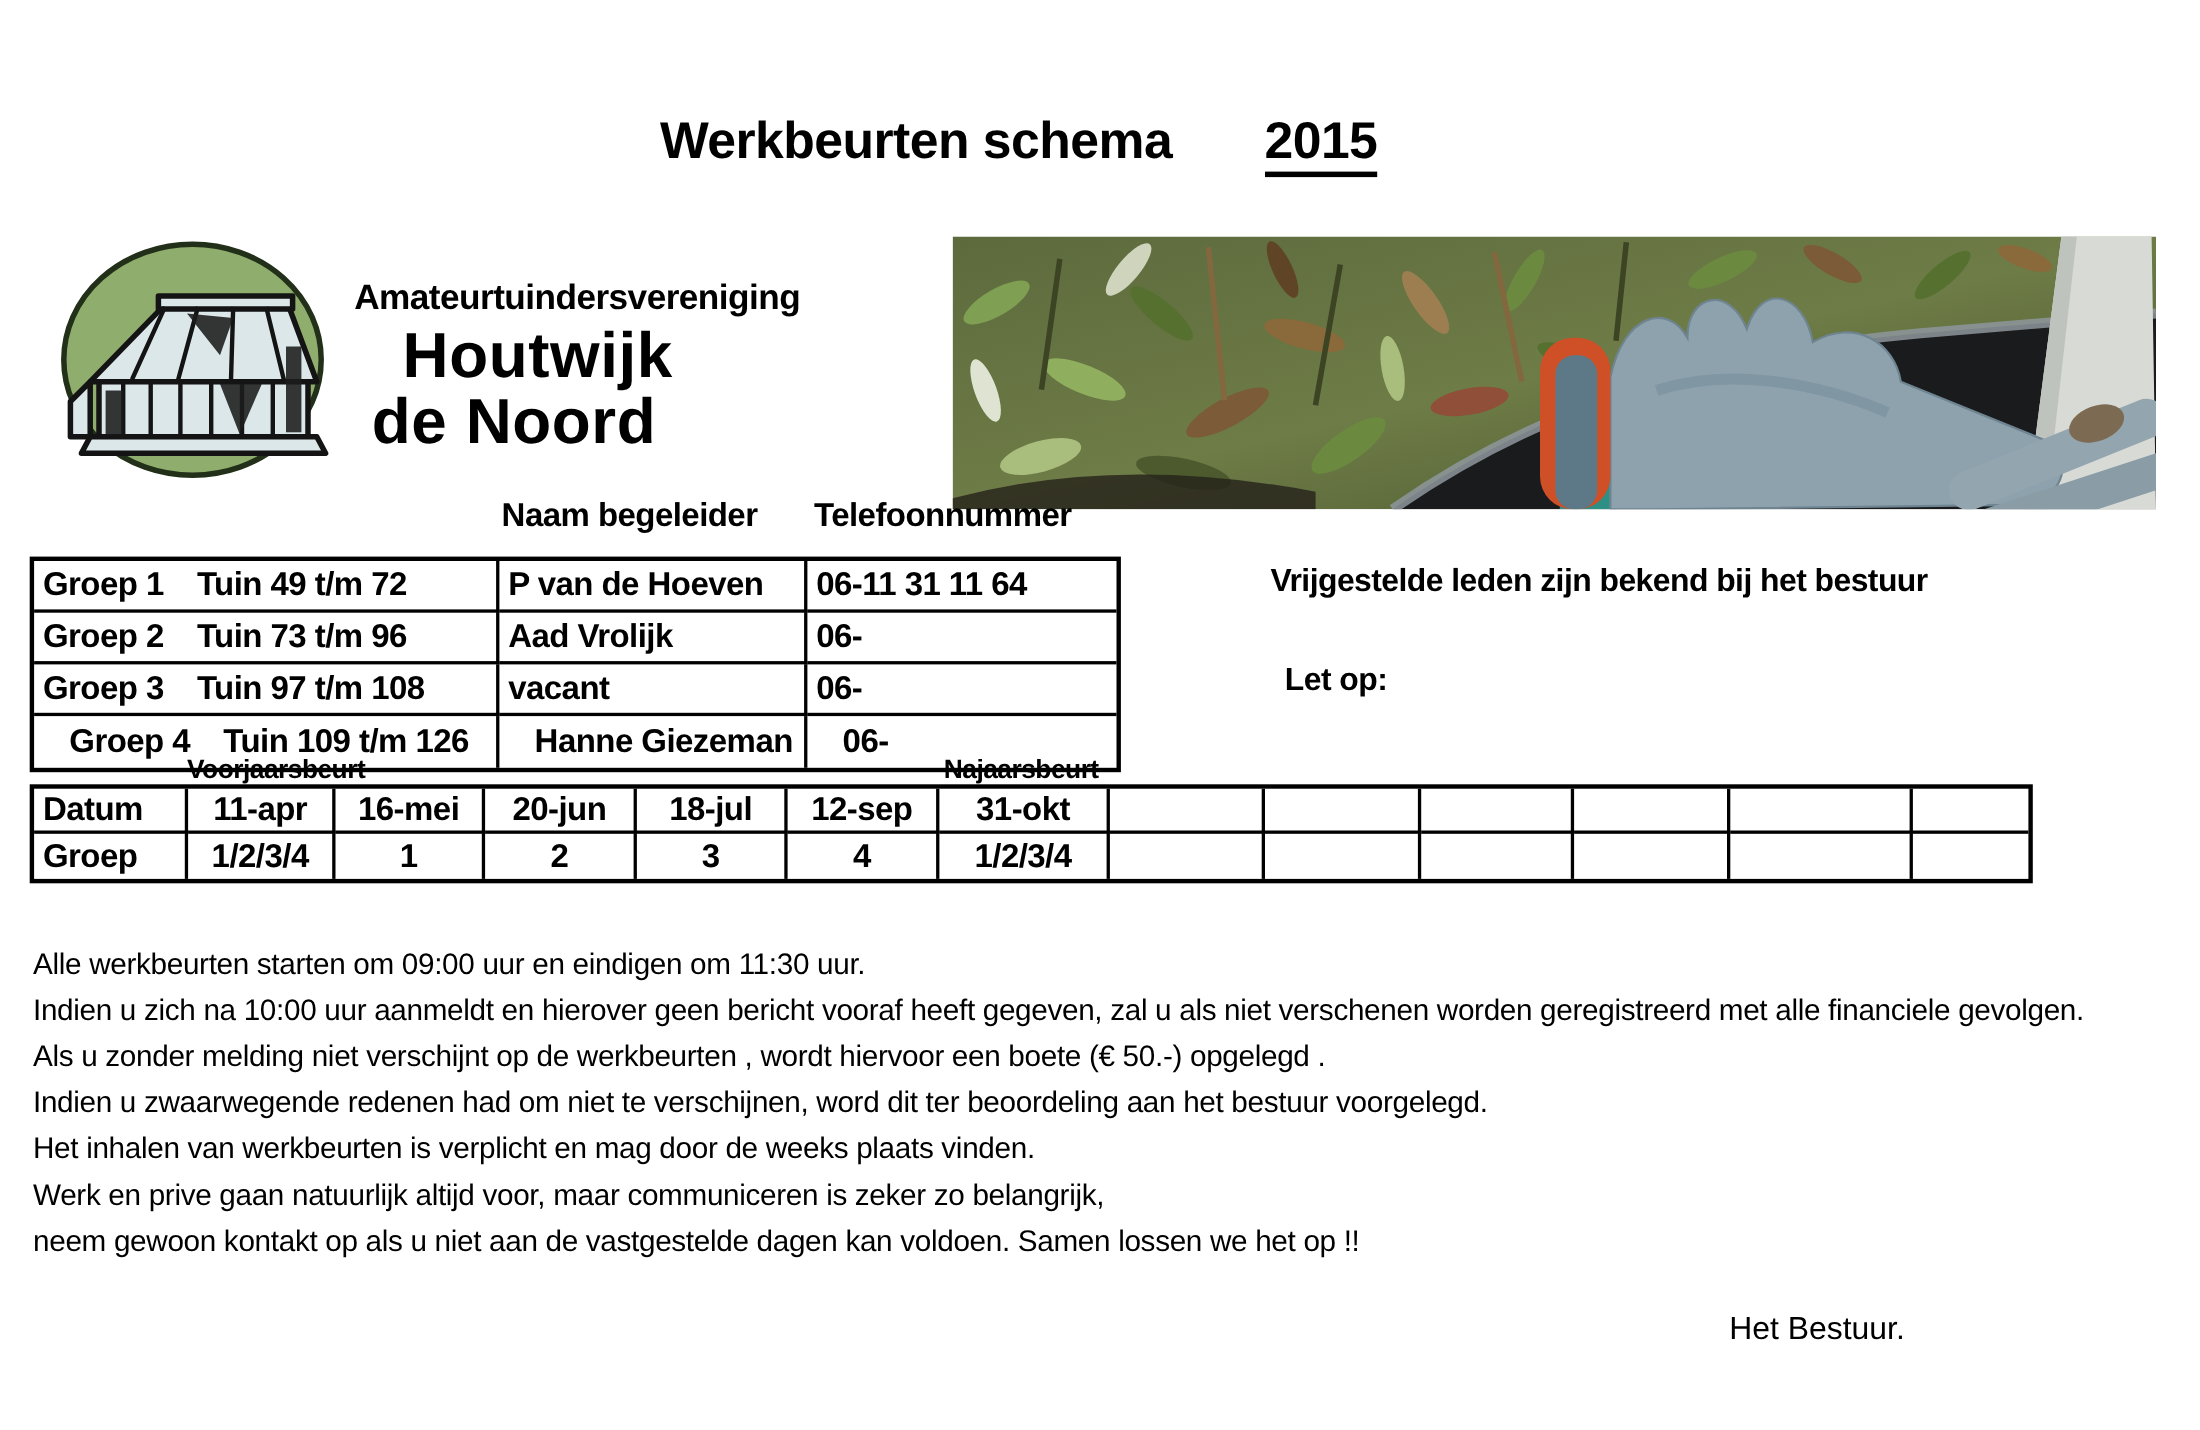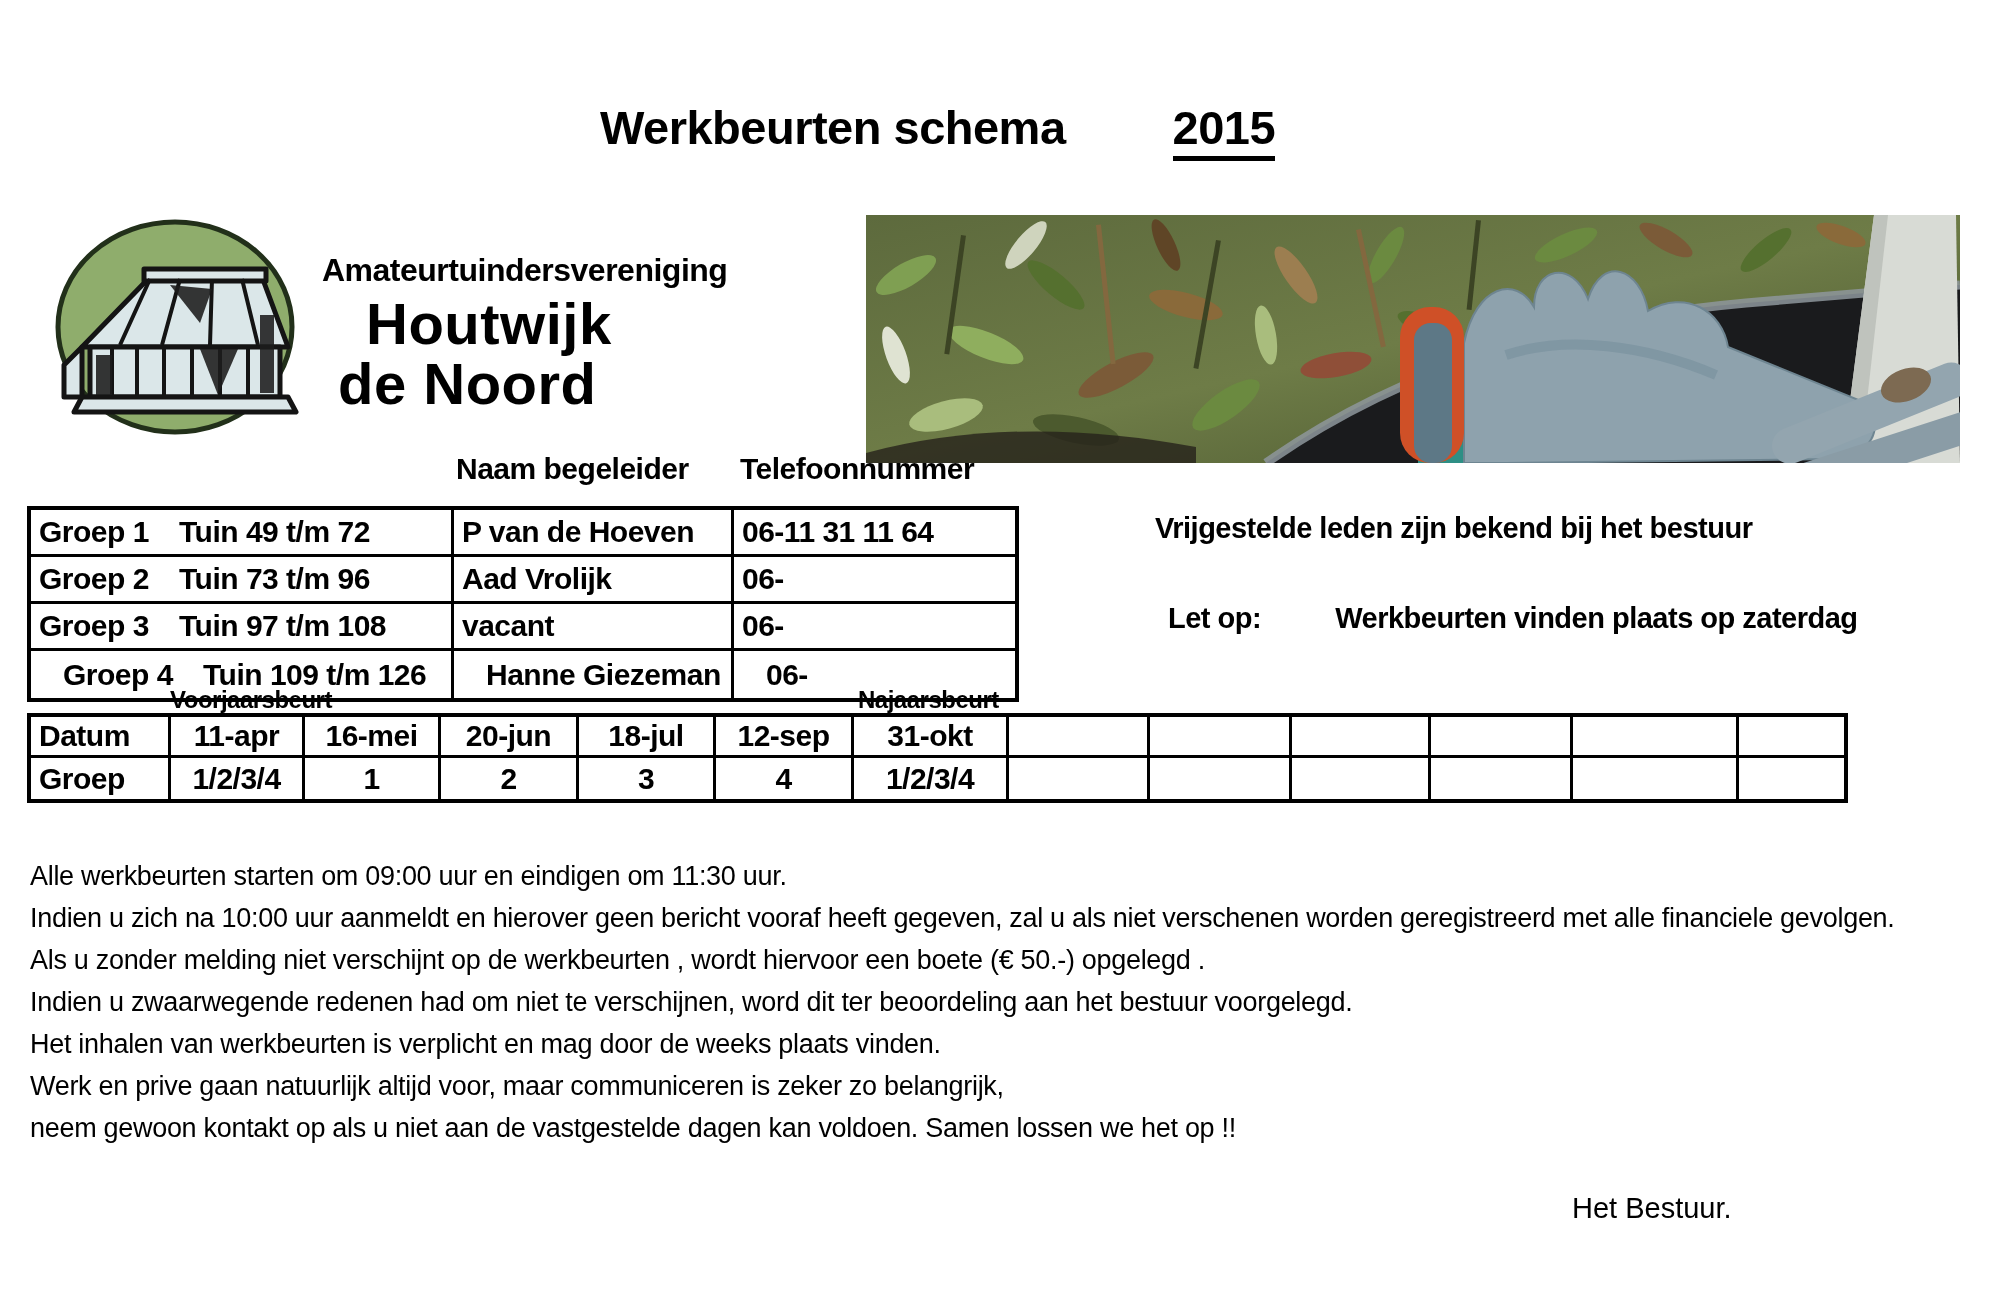--- a/index.html
+++ b/index.html
@@ -4,21 +4,21 @@
 <style>
   html,body{margin:0;padding:0;}
   body{
     width:2000px;height:1300px;background:#ffffff;color:#000;
     font-family:"Liberation Sans", sans-serif;
     position:relative;overflow:hidden;
   }
   .abs{position:absolute;}
 
   
-  .title-row{left:600px;top:100px;display:flex;gap:107px;font-size:47px;font-weight:bold;letter-spacing:-0.5px;}
+  .title-row{left:600px;top:100px;display:flex;gap:84px;font-size:47px;font-weight:bold;letter-spacing:-0.5px;}
   .title-year{border-bottom:5px solid #000;padding-bottom:1px;}
 
   
   .logo-svg{left:52px;top:215px;}
   .org-line{left:322px;top:252px;font-size:32px;font-weight:bold;letter-spacing:-0.5px;}
   .org-name1{left:366px;top:290px;font-size:58px;font-weight:bold;letter-spacing:0.5px;}
   .org-name2{left:338px;top:350px;font-size:58px;font-weight:bold;letter-spacing:0.5px;}
 
   
   .photo-svg{left:866px;top:215px;}
@@ -190,21 +190,20 @@
     <span class="g-label">Groep 4</span>
     <span>Tuin 109 t/m 126</span>
   </div>
   <div>Hanne Giezeman</div>
   <div>06-</div>
 </div>
 
 <div class="abs note-exempt">Vrijgestelde leden zijn bekend bij het bestuur</div>
 <div class="abs note-attn">
   <span>Let op:</span>
-  <span>Werkbeurten vinden plaats op zaterdag</span>
 </div>
 
 <div class="abs season season-spring">Voorjaarsbeurt</div>
 <div class="abs season season-autumn">Najaarsbeurt</div>
 
 <div class="abs stable">
   <div class="rowlabel">Datum</div>
   <div>11-apr</div>
   <div>16-mei</div>
   <div>20-jun</div>

